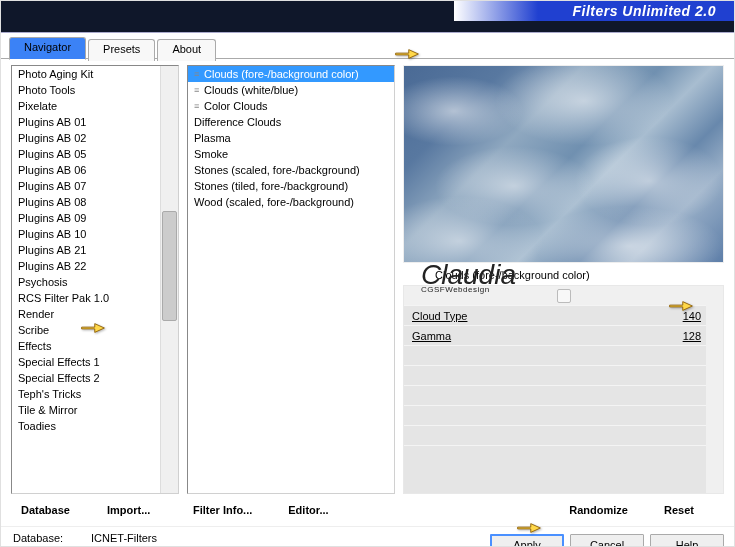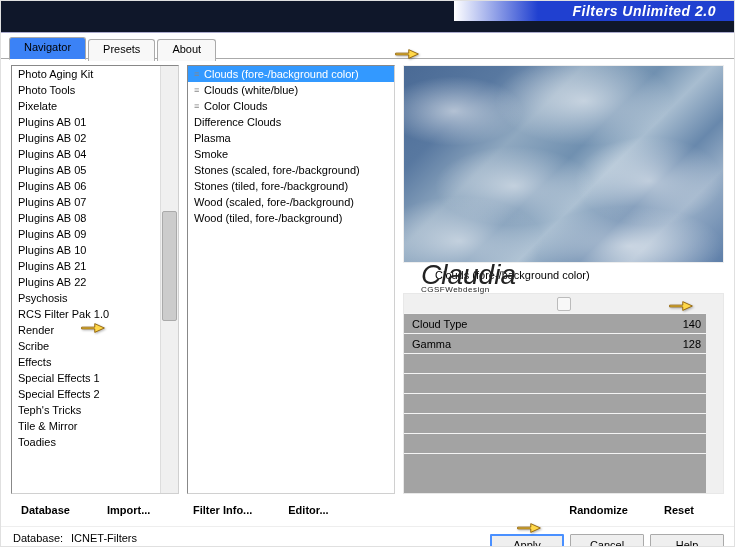--- a/index.html
+++ b/index.html
@@ -29,36 +29,36 @@
 .col3 { flex: 1; display: flex; flex-direction: column; }
 
 .preview { height: 198px; background: linear-gradient(135deg, #4a6a95 0%, #5878a0 20%, #8fa8c0 35%, #7090b0 50%, #a8bdd0 60%, #6888ac 72%, #9ab0c8 82%, #5d7ea8 100%); position: relative; overflow: hidden; border: 1px solid #eee; }
 .cloud { position: absolute; background: radial-gradient(ellipse, rgba(255,255,255,0.55) 0%, rgba(255,255,255,0) 70%); border-radius: 50%; }
 
 .watermark { position: absolute; left: 420px; top: 258px; pointer-events: none; z-index: 5; font-family: 'Brush Script MT', cursive; color: #222; }
 .watermark .sig { font-size: 28px; font-style: italic; }
 .watermark .sub { font-size: 8px; font-family: Arial; letter-spacing: 0.5px; margin-top: -6px; }
 
 .filter-title { padding: 6px 0 2px 32px; font-size: 11px; }
-.param-area { border: 1px solid #e8e8e8; background: #a3a3a3; flex: 1; margin-top: 10px; position: relative; overflow: hidden; }
+.param-area { border: 1px solid #e8e8e8; background: #e5e5e5; flex: 1; margin-top: 2px; position: relative; overflow: hidden; text-decoration: underline; }
 .param-area::after { content: ''; position: absolute; right: 0; top: 0; bottom: 0; width: 17px; background: #f0f0f0; }
 .param-row { display: flex; align-items: center; height: 20px; border-bottom: 1px solid #f4f4f4; padding: 0 22px 0 8px; font-size: 11px; }
 .param-row.header { background: #f0f0f0; }
 .param-row .label { flex: 1; }
 .param-row .value { width: 32px; text-align: right; }
 .slider-area { flex: 1; position: relative; height: 16px; }
 .slider-thumb { position: absolute; width: 14px; height: 14px; background: #f8f8f8; border: 1px solid #bbb; border-radius: 2px; top: 1px; }
 
 .button-row1 { display: flex; padding: 6px 10px; gap: 16px; align-items: center; }
 .button-row1 .spacer { flex: 1; }
 .link-btn { padding: 4px 10px; font-size: 11px; font-weight: 600; cursor: pointer; min-width: 70px; }
 
 .bottom { padding: 4px 10px 8px 12px; display: flex; align-items: center; border-top: 1px solid #eee; }
 .status { font-size: 11px; line-height: 14px; }
-.status .k { display: inline-block; width: 58px; }
+.status .k { display: inline-block; width: 78px; }
 .btns { margin-left: auto; display: flex; gap: 6px; align-items: center; }
 .btn { min-width: 74px; height: 22px; border: 1px solid #aaa; background: #efefef; font-size: 11px; cursor: pointer; display: flex; align-items: center; justify-content: center; border-radius: 1px; }
 .btn.primary { border: 2px solid #4a90ff; background: #efefef; }
 
 .hand { position: absolute; width: 28px; height: 22px; pointer-events: none; z-index: 10; }
 .hand svg { width: 100%; height: 100%; filter: drop-shadow(1px 1px 1px rgba(0,0,0,0.3)); }
 </style>
 </head>
 <body>
 
@@ -76,21 +76,20 @@
 
 <div class="content">
   <div class="col col1">
     <div class="listbox scroll" id="cat-list">
       <div class="scroll-thumb" style="top:145px;height:110px"></div>
     <div class="list-item">Photo Aging Kit</div>
         <div class="list-item">Photo Tools</div>
         <div class="list-item">Pixelate</div>
         <div class="list-item">Plugins AB 01</div>
         <div class="list-item">Plugins AB 02</div>
-        <div class="list-item">Plugins AB 04</div>
         <div class="list-item">Plugins AB 05</div>
         <div class="list-item">Plugins AB 06</div>
         <div class="list-item">Plugins AB 07</div>
         <div class="list-item">Plugins AB 08</div>
         <div class="list-item">Plugins AB 09</div>
         <div class="list-item">Plugins AB 10</div>
         <div class="list-item">Plugins AB 21</div>
         <div class="list-item">Plugins AB 22</div>
         <div class="list-item">Psychosis</div>
         <div class="list-item">RCS Filter Pak 1.0</div>
@@ -129,23 +128,20 @@
         </div>
         <div class="list-item">
           <span>Stones (scaled, fore-/background)</span>
         </div>
         <div class="list-item">
           <span>Stones (tiled, fore-/background)</span>
         </div>
         <div class="list-item">
           <span>Wood (scaled, fore-/background)</span>
         </div>
-        <div class="list-item">
-          <span>Wood (tiled, fore-/background)</span>
-        </div>
       </div>
   </div>
   <div class="col col3">
     <div class="preview">
       <div class="cloud" style="left:-20px;top:10px;width:140px;height:70px"></div>
       <div class="cloud" style="left:90px;top:-10px;width:180px;height:90px"></div>
       <div class="cloud" style="left:30px;top:80px;width:160px;height:80px"></div>
       <div class="cloud" style="left:170px;top:70px;width:150px;height:90px"></div>
       <div class="cloud" style="left:-30px;top:130px;width:170px;height:90px"></div>
       <div class="cloud" style="left:130px;top:140px;width:190px;height:80px"></div>

